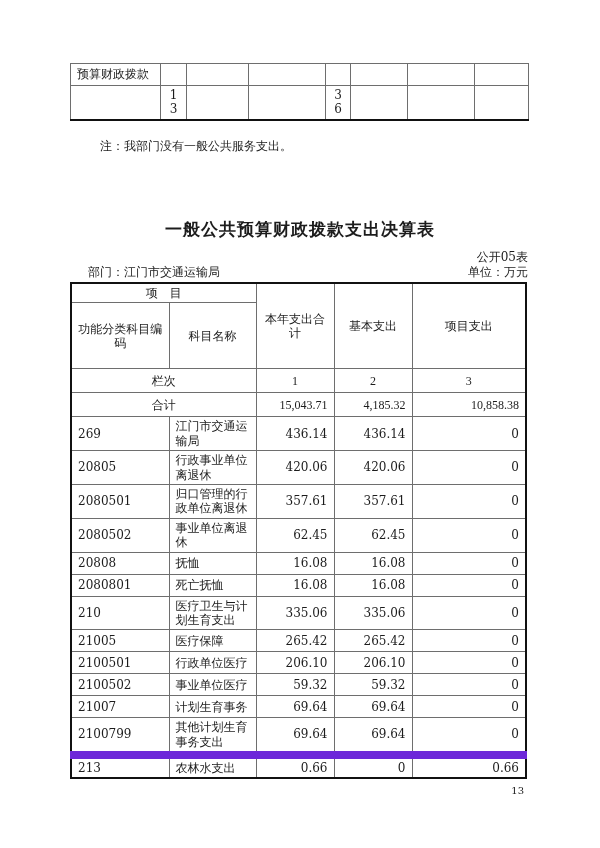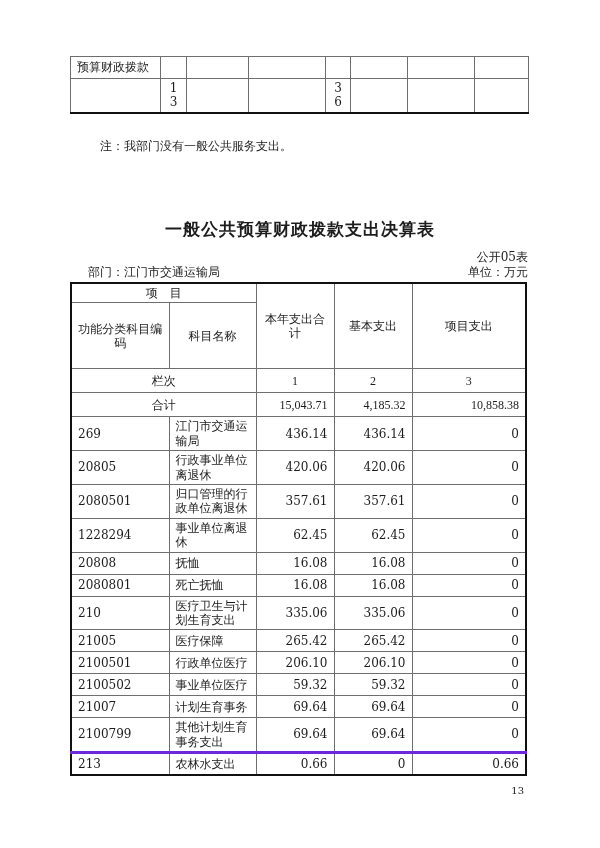--- a/index.html
+++ b/index.html
@@ -22,21 +22,21 @@
     border: 1px solid #6e6e6e;
     padding: 2px 6px;
     vertical-align: middle;
     text-align: center;
     line-height: 1.2;
     word-break: break-all;
     overflow: hidden;
   }
 
   
-  .top-table-wrap { position: absolute; left: 70px; top: 56px; }
+  .top-table-wrap { position: absolute; left: 70px; top: 63px; }
   .top-table { border: 1px solid #6e6e6e; border-bottom: 2px solid #111; width: 458px; }
   .top-table tr { height: 20px; }
   .top-table tr:nth-child(1) { height: 22px; }
   .top-table tr:nth-child(1) td:first-child { text-align: left; }
   .top-table tr:nth-child(3) td:nth-child(1),
   .top-table tr:nth-child(3) td:nth-child(4) { font-weight: bold; }
 
   
   .note { position: absolute; left: 100px; top: 138px; font-size: 12px; }
 
@@ -48,21 +48,21 @@
   .meta-dept { float: left; margin-left: 16px; }
   .meta-unit { float: right; }
 
   
   .main-table-wrap { position: absolute; left: 70px; top: 282px; }
   .main-table { border: 2px solid #111; width: 455px; }
   .main-table thead tr:nth-child(1) { height: 19px; font-family: Liberation Serif, serif; }
   .main-table thead tr:nth-child(2) { height: 66px; }
   .main-table .lanci-row, .main-table .heji-row { height: 24px; font-family: Liberation Serif, serif; }
   .main-table tbody.rows tr { height: 22px; }
-  .main-table tbody.rows tr:last-child td { border-top: 3px solid #6d28d9; }
+  .main-table tbody.rows tr:last-child td { border-top: 8px solid #6d28d9; }
   .main-table td.code { text-align: left; }
   .main-table td.name { text-align: left; }
   .main-table td.num  { text-align: right; }
 
   
   .page-num { position: absolute; right: 76px; top: 785px; font-size: 10px; }
 </style>
 </head>
 <body>
 
@@ -165,21 +165,21 @@
             <td class="num">0</td>
           </tr>
           <tr>
             <td class="code">2080501</td>
             <td class="name">归口管理的行政单位离退休</td>
             <td class="num">357.61</td>
             <td class="num">357.61</td>
             <td class="num">0</td>
           </tr>
           <tr>
-            <td class="code">1228294</td>
+            <td class="code">2080502</td>
             <td class="name">事业单位离退休</td>
             <td class="num">62.45</td>
             <td class="num">62.45</td>
             <td class="num">0</td>
           </tr>
           <tr>
             <td class="code">20808</td>
             <td class="name">抚恤</td>
             <td class="num">16.08</td>
             <td class="num">16.08</td>

